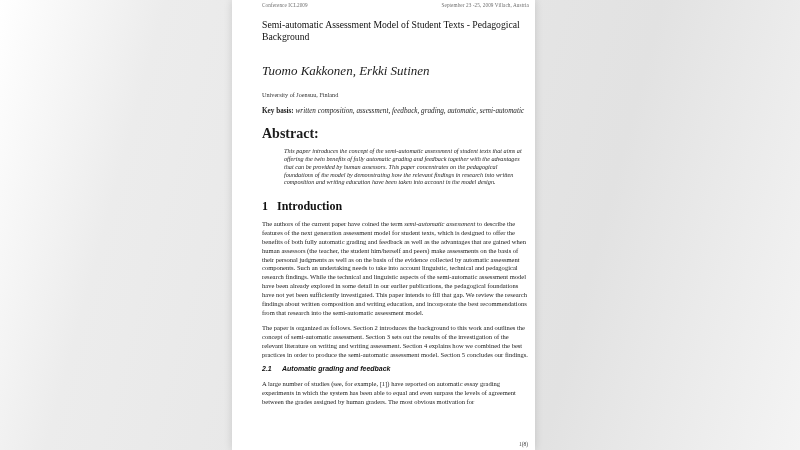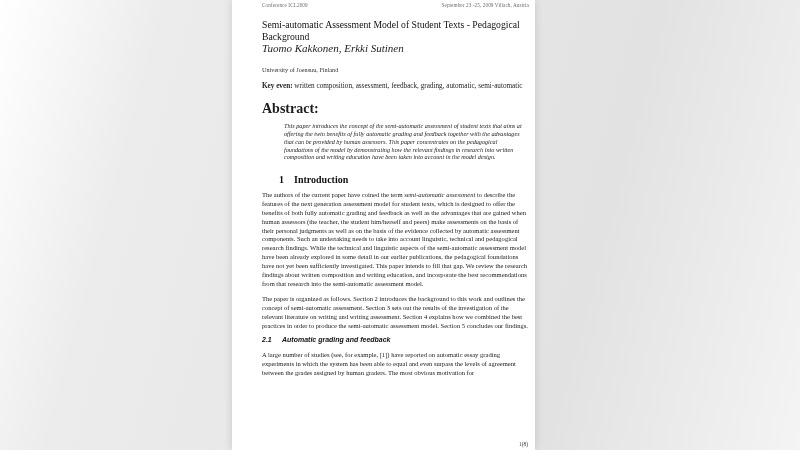--- a/index.html
+++ b/index.html
@@ -11,28 +11,28 @@
   }
   .page{
     position:absolute;left:232px;top:0;width:303px;height:450px;
     background:var(--page_bg,#ffffff);
     box-shadow:0 0 8px rgba(0,0,0,.14);
     color:var(--text,#1c1c1c);
   }
   .inner{padding:2px 6px 0 30px;}
   .pg-header{display:flex;justify-content:space-between;font-size:5.2px;color:var(--muted,#6e6e6e);letter-spacing:.1px;}
   .title{margin-top:11px;font-weight:normal;font-size:9.7px;line-height:11.5px;color:#111;}
-  .authors{font-style:italic;font-size:11px;}
+  .authors{margin-top:21px;font-style:italic;font-size:13px;}
   .affil{margin-top:12px;font-size:6.2px;color:#333;}
   .keywords{margin-top:9px;font-size:7.2px;line-height:9.2px;}
   .kw-label{font-weight:bold;}
-  .kw-text{}
+  .kw-text{font-style:italic;}
   .abs-label{margin-top:10px;font-size:14px;font-weight:bold;}
   .abstract{margin:5px 0 0 22px;width:238px;font-size:6.2px;font-style:italic;line-height:7.8px;color:#222;}
-  .h-num1{margin-top:13px;font-size:10px;font-weight:bold;color:#111;margin-left:17px;}
+  .h-num1{margin-top:13px;font-size:12px;font-weight:bold;color:#111;}
   .h-num1 .num{display:inline-block;width:15px;}
   .h-num1.second{margin-top:5px;}
   p.body{margin:6px 0 0 0;font-size:6.55px;line-height:8.85px;color:#202020;}
   p.body.gap7{margin-top:7px;}
   p.body.gap8{margin-top:8px;}
   .h-sub{margin-top:5px;font-family:"Liberation Sans", sans-serif;font-weight:bold;font-style:italic;font-size:7px;color:#111;}
   .h-sub .num2{display:inline-block;width:20px;}
   .page-num{position:absolute;bottom:3px;right:7px;font-size:5.4px;color:#3a3a3a;}
 </style>
 </head>
@@ -49,21 +49,21 @@
     <div class="title">
       <div>Semi-automatic Assessment Model of Student Texts - Pedagogical</div>
       <div>Background</div>
     </div>
 
     <div class="authors">Tuomo Kakkonen, Erkki Sutinen</div>
 
     <div class="affil">University of Joensuu, Finland</div>
 
     <div class="keywords">
-      <span class="kw-label">Key even:</span>
+      <span class="kw-label">Key basis:</span>
       <span class="kw-text">written composition, assessment, feedback, grading, automatic, semi-automatic</span>
     </div>
 
     <div class="abs-label">Abstract:</div>
     <div class="abstract">This paper introduces the concept of the semi-automatic assessment of student texts that aims at offering the twin benefits of fully automatic grading and feedback together with the advantages that can be provided by human assessors. This paper concentrates on the pedagogical foundations of the model by demonstrating how the relevant findings in research into written composition and writing education have been taken into account in the model design.</div>
 
     <div class="h-num1">
       <span class="num">1</span><span>Introduction</span>
     </div>
 

